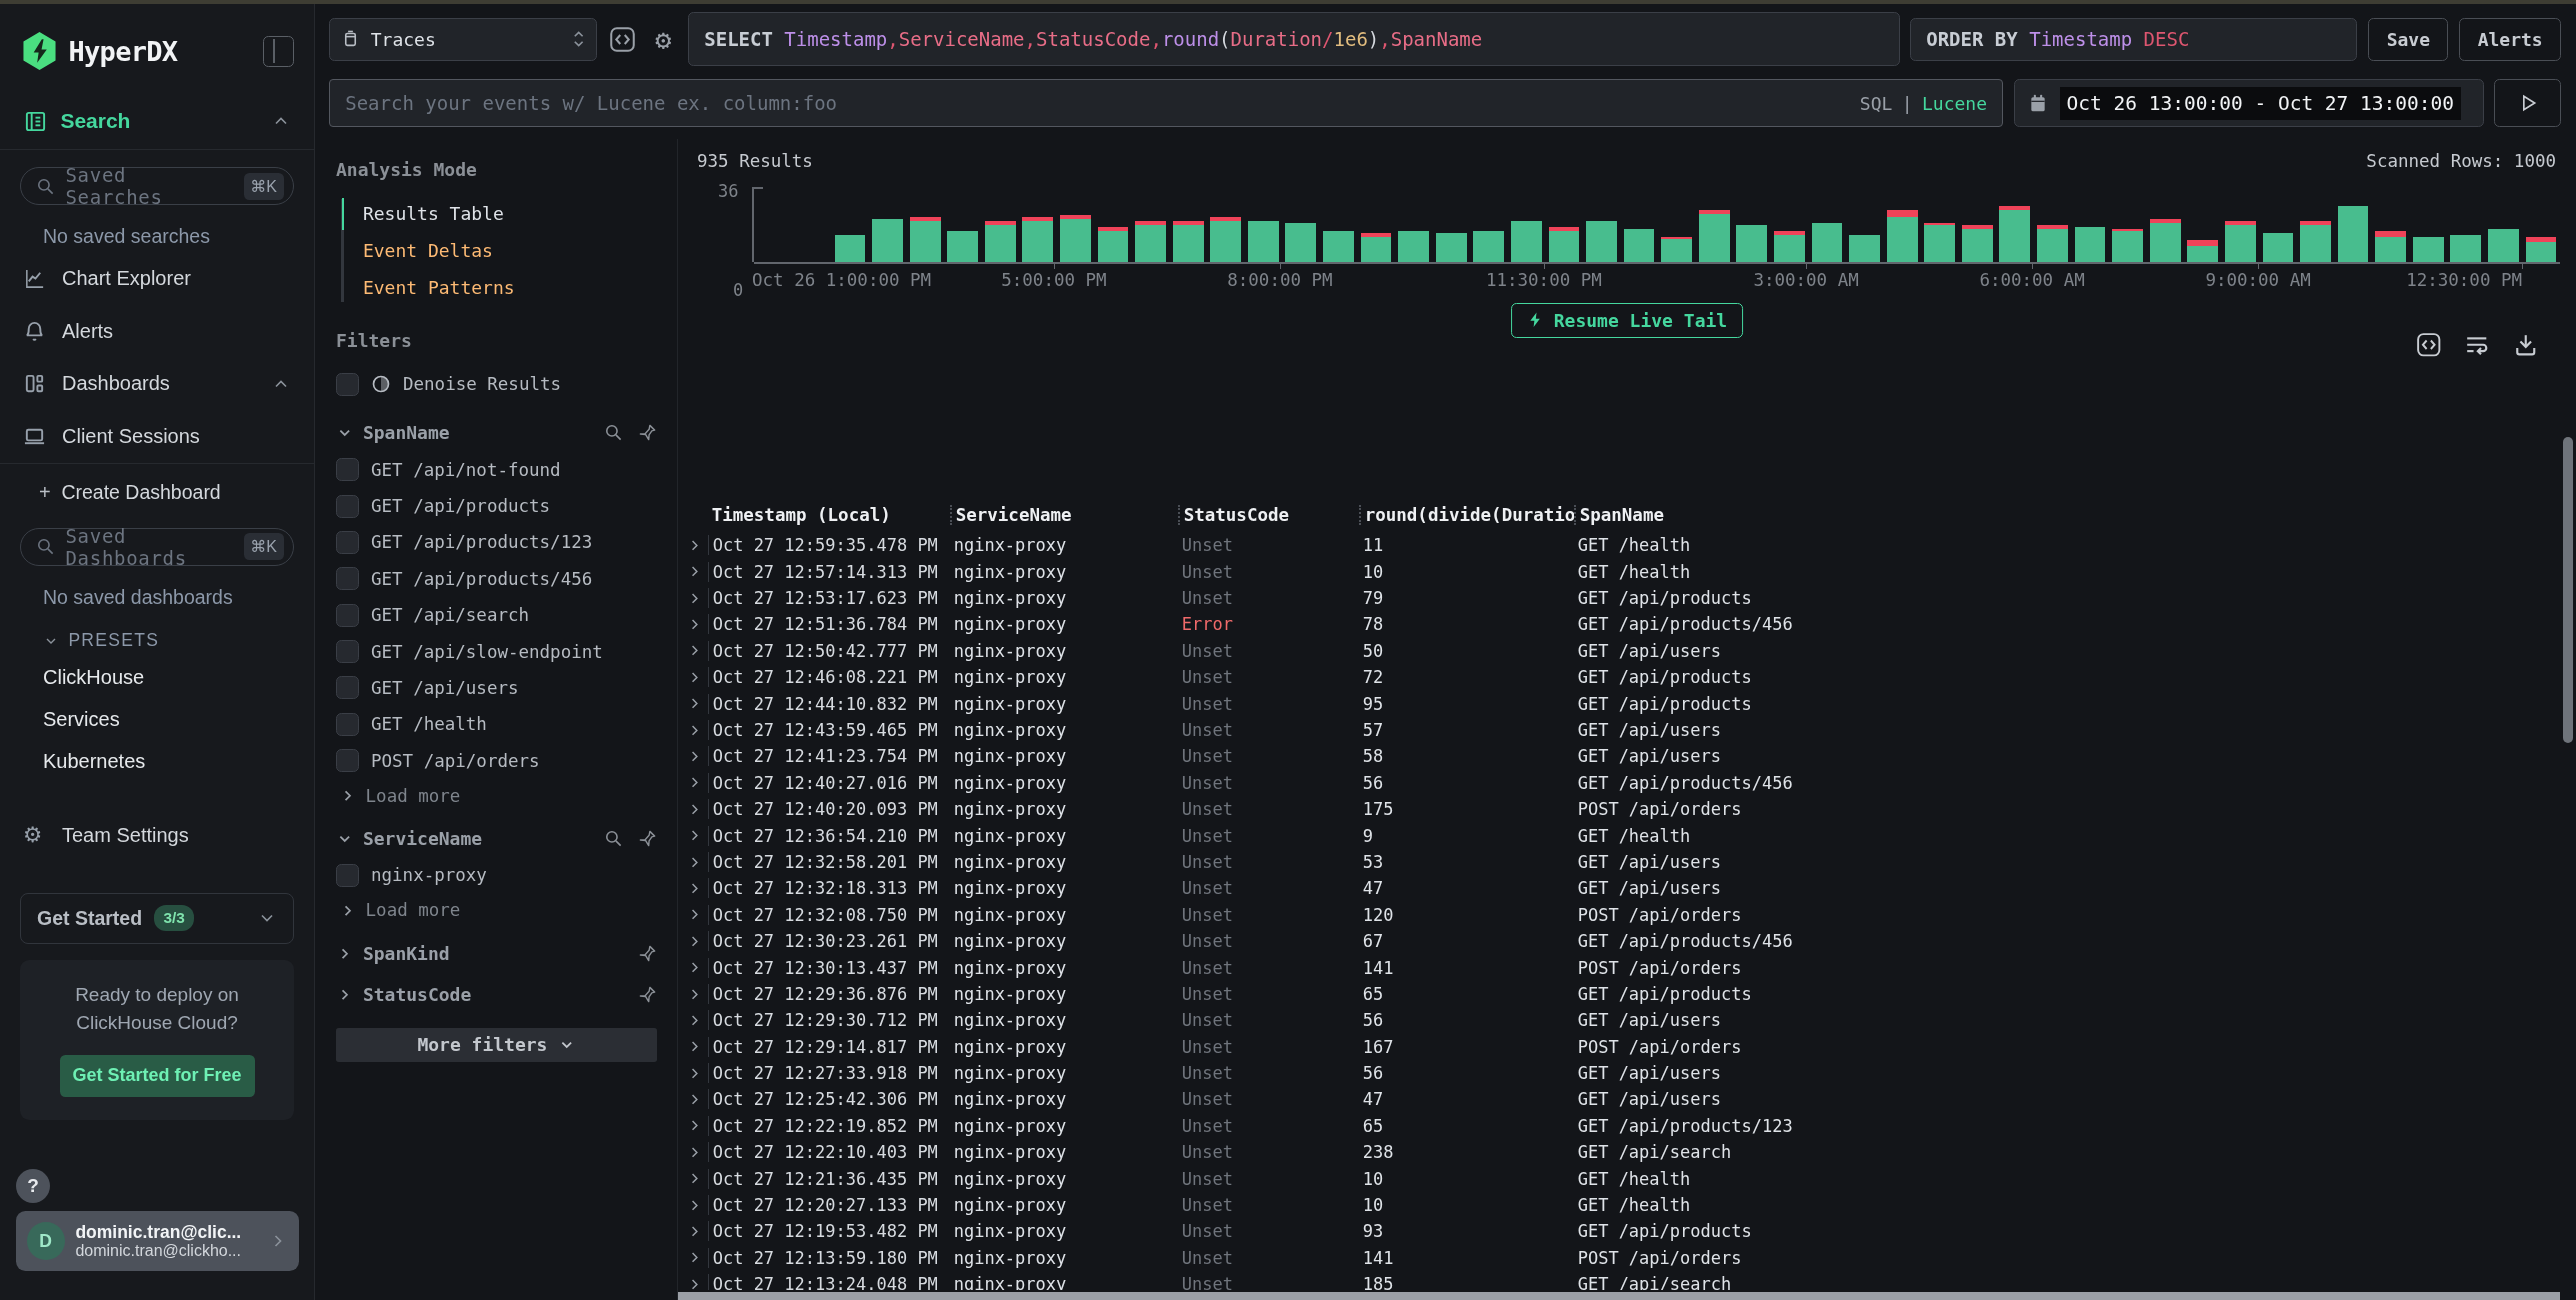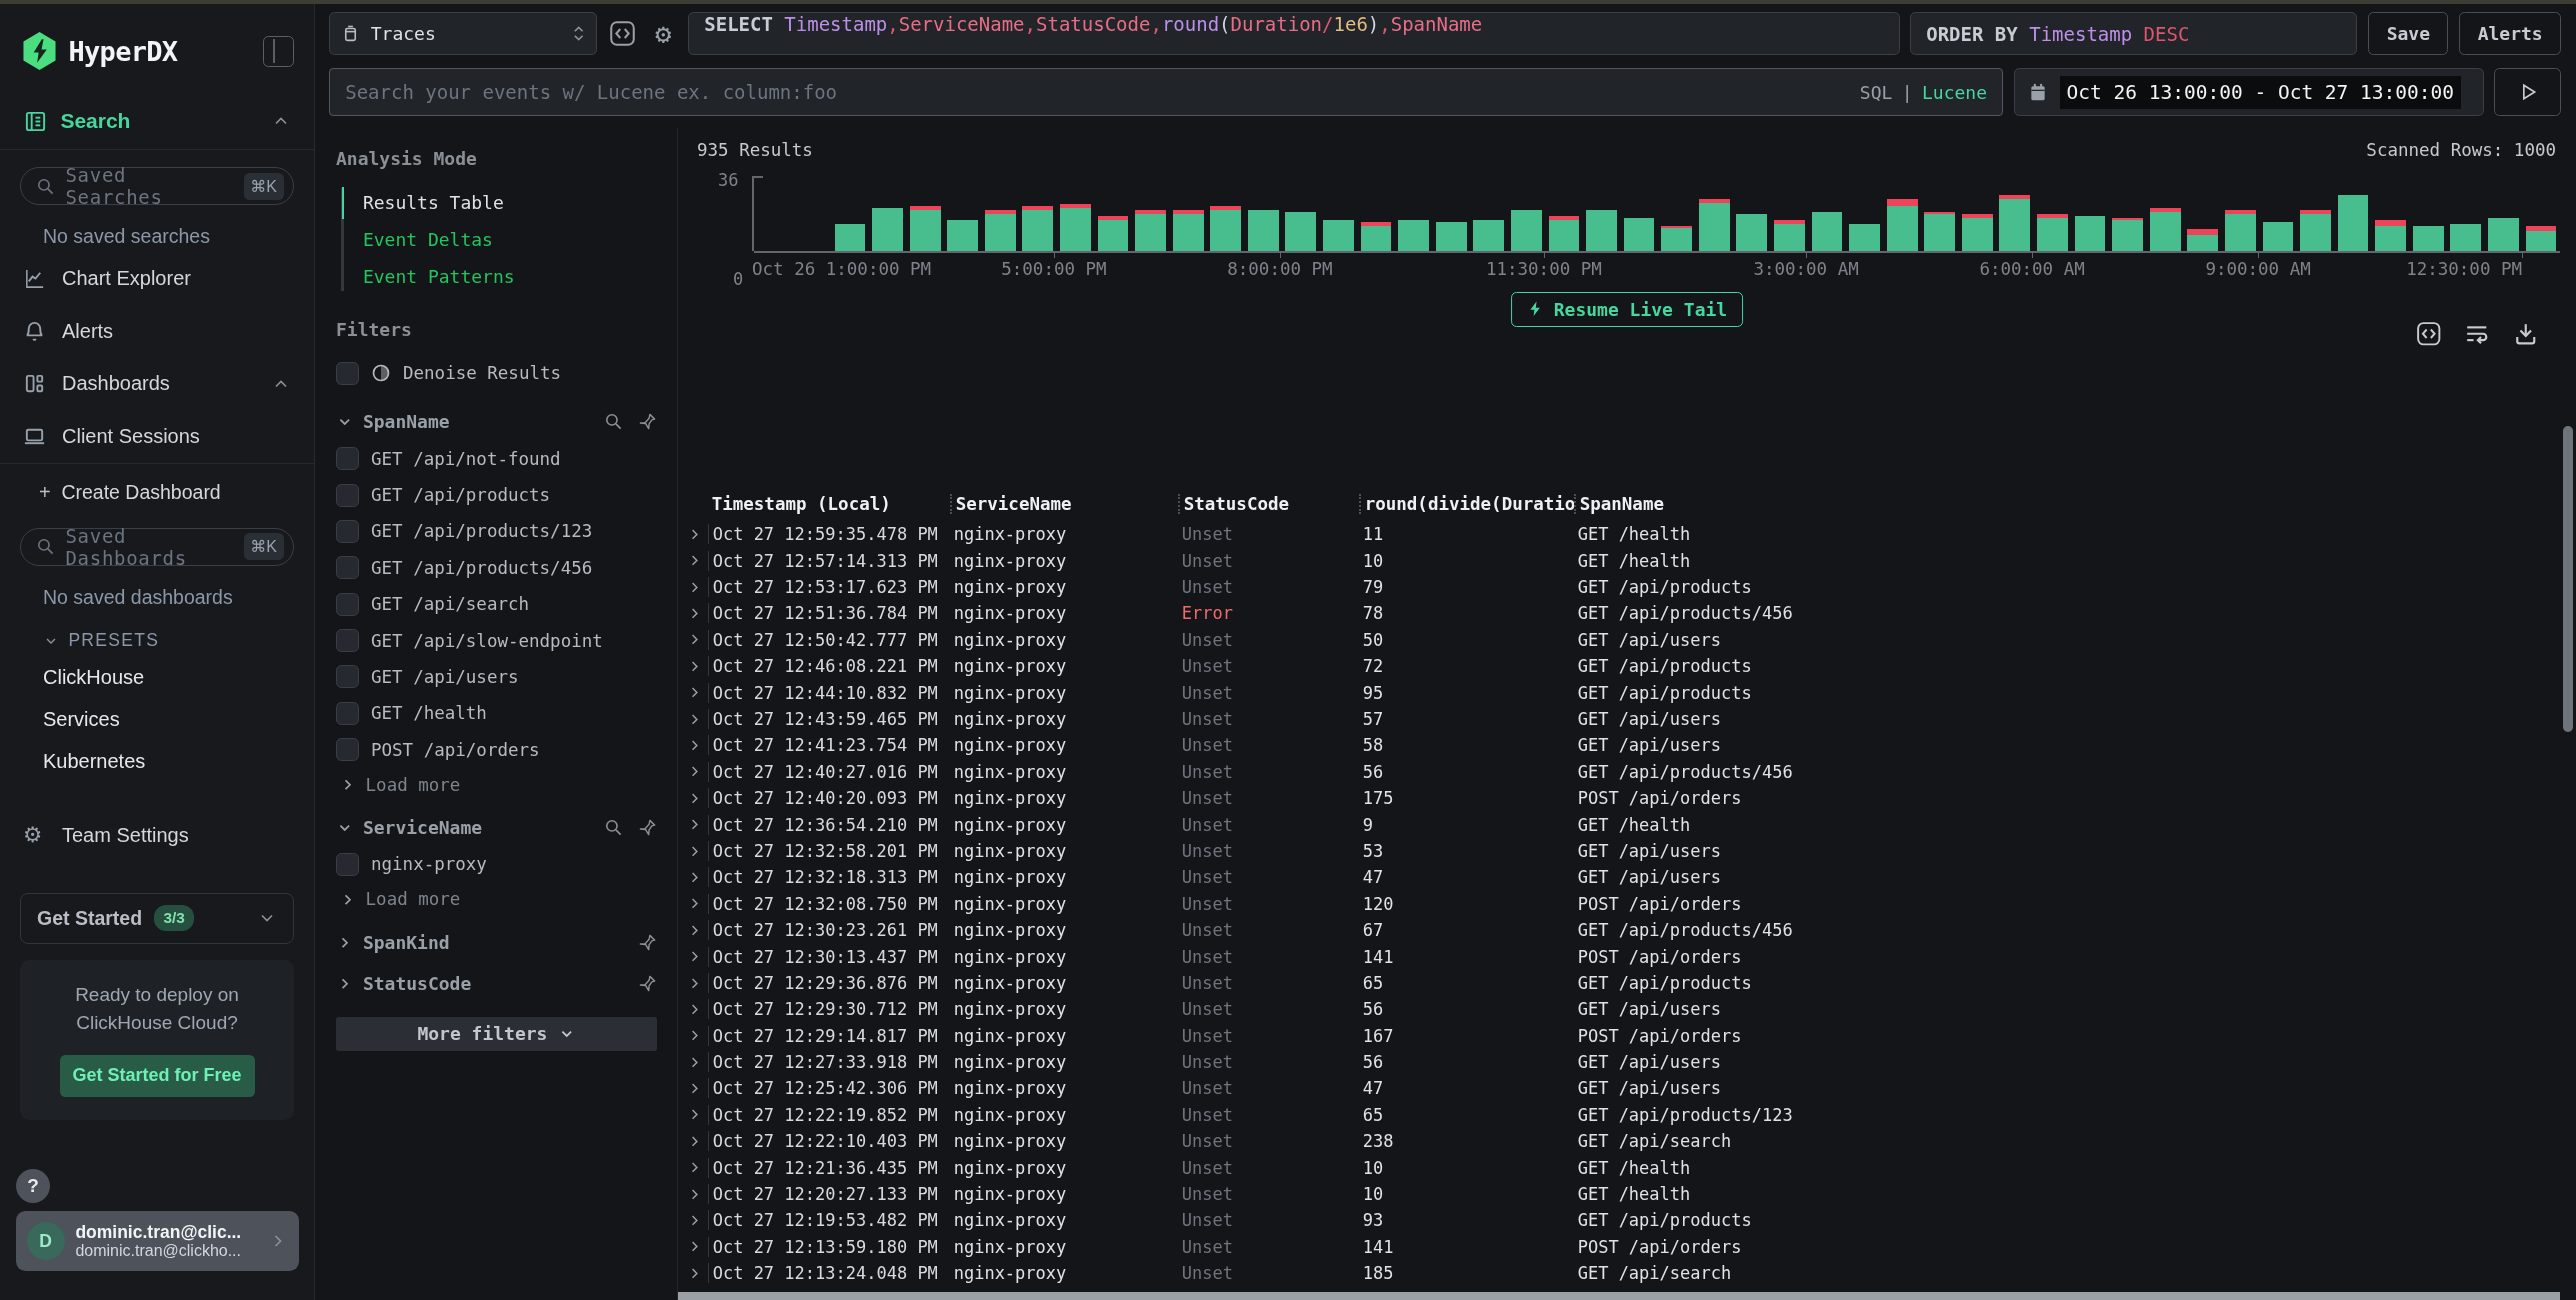--- a/index.html
+++ b/index.html
@@ -57,21 +57,21 @@
   .user-meta { flex:1; overflow:hidden; white-space:nowrap; }
 
   
   .right { position:absolute; left:316px; top:4px; right:0; bottom:0; display:flex; flex-direction:column; }
   .topbar { padding:8px 14.8px 0 13.4px; display:flex; flex-direction:column; gap:13.4px; }
   .tb-row { display:flex; align-items:center; gap:10.7px; }
   .src-select { width:268px; height:43px; background:#212429; border:1.3px solid #3b3f47; border-radius:5.4px; display:flex; align-items:center; gap:10.7px; padding:0 10.7px; }
   .src-select .lbl { flex:1; font-size:18px; color:#dfe3e8; }
   .updown { display:flex; flex-direction:column; gap:1.3px; color:#8b929b; }
   .icon-btn { width:29.5px; height:29.5px; color:#9aa0a8; display:flex; align-items:center; justify-content:center; }
-  .querybox { flex:1; height:43px; background:#212429; border:1.3px solid #3b3f47; border-radius:5.4px; display:flex; padding:0 14.8px; font-size:19px; overflow:hidden; white-space:nowrap; }
+  .querybox { flex:1; height:54px; background:#212429; border:1.3px solid #3b3f47; border-radius:5.4px; display:flex; align-items:center; padding:0 14.8px; font-size:19px; overflow:hidden; white-space:nowrap; }
   .orderbox { width:447px; height:43px; background:#212429; border:1.3px solid #3b3f47; border-radius:5.4px; display:flex; align-items:center; padding:0 14.8px; font-size:19px; overflow:hidden; white-space:nowrap; }
   .tok-kw { color:#c8cdd4; font-weight:bold; }
   .tok-purple { color:#bd8fe8; }
   .tok-pink { color:#e86d87; }
   .tok-red { color:#de5670; }
   .tok-yellow { color:#e2bd7f; }
   .tok-white { color:#d4d8de; }
   .btn { height:43px; border:1.3px solid #4a4e55; border-radius:5.4px; background:transparent; color:#c8ccd2; font-size:18px; font-family:"DejaVu Sans Mono", monospace; font-weight:bold; padding:0 17.5px; }
 
   .searchrow { display:flex; align-items:center; gap:10.7px; }
@@ -84,21 +84,21 @@
   .datebox .range { background:#0b0c0e; color:#f2f4f6; font-size:19.5px; padding:5.4px 6.7px; }
   .playbtn { width:67px; height:48px; border:1.3px solid #4a4e55; border-radius:5.4px; display:flex; align-items:center; justify-content:center; color:#c8ccd2; }
 
   .bodywrap { flex:1; display:flex; min-height:0; margin-top:12px; }
 
   
   .filters { width:362px; flex:0 0 auto; padding:13.4px 20px 0 20px; border-right:0.7px solid #22252a; overflow:hidden; font-family:"DejaVu Sans Mono", monospace; }
   .flabel { font-size:18px; font-weight:bold; color:#8b9097; margin:6.7px 0 14.8px 0; }
   .modes { position:relative; padding-left:17.5px; margin-bottom:24px; }
   .modes:before { content:""; position:absolute; left:5.4px; top:4px; bottom:4px; width:2.7px; background:#33373e; }
-  .mode-item { font-size:18px; color:#22c55e; padding:8px 0 8px 9.4px; position:relative; }
+  .mode-item { font-size:18px; color:#fdba74; padding:8px 0 8px 9.4px; position:relative; }
   .mode-item.active { color:#dfe3e8; }
   .mode-item.active:before { content:""; position:absolute; left:-12px; top:2.7px; bottom:2.7px; width:2.7px; background:#45d79e; }
   .checkrow { display:flex; align-items:center; gap:12px; padding:6.7px 0; font-size:17.5px; color:#b6bbc2; }
   .checkbox { width:23px; height:23px; background:#26292f; border:1.3px solid #3a3e46; border-radius:5.4px; flex:0 0 auto; }
   .denoise-icon { color:#b6bbc2; }
   .fgroup-head { display:flex; align-items:center; gap:9.4px; margin:20px 0 8px 0; }
   .fgroup-head .gname { font-size:18px; font-weight:bold; color:#9aa0a8; flex:1; }
   .fgroup-head .gicons { display:flex; gap:14.8px; color:#8b9097; }
   .loadmore { display:flex; align-items:center; gap:9.4px; color:#7e848c; font-size:17.5px; padding:6.7px 0 2.7px 2.7px; }
   .morefilters { margin-top:23px; width:100%; height:34px; background:#2b2e34; border:none; border-radius:2.7px; color:#c3c7cd; font-size:18px; font-weight:bold; font-family:"DejaVu Sans Mono", monospace; display:flex; align-items:center; justify-content:center; gap:10.7px; }

